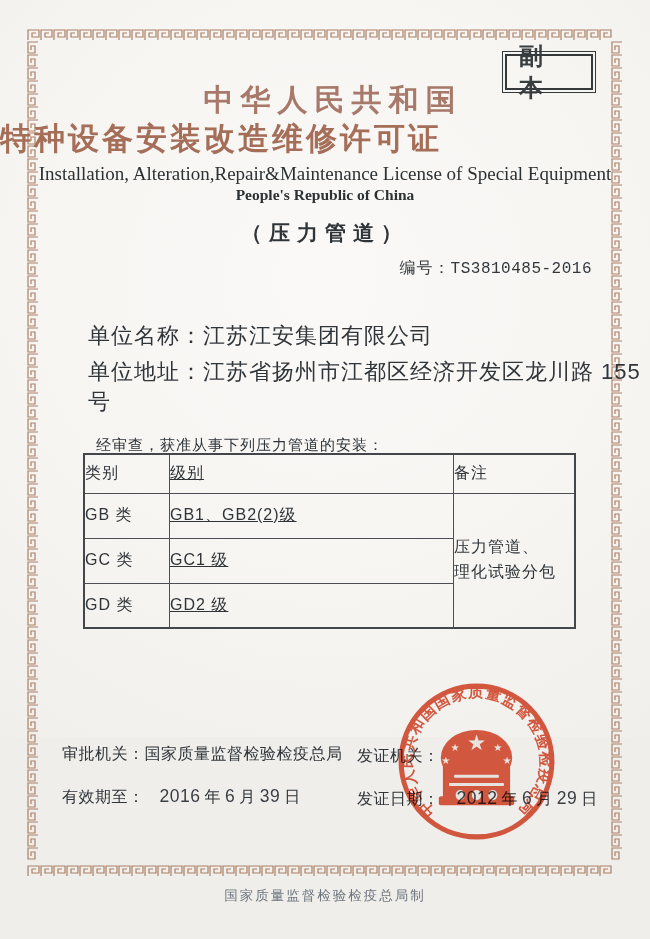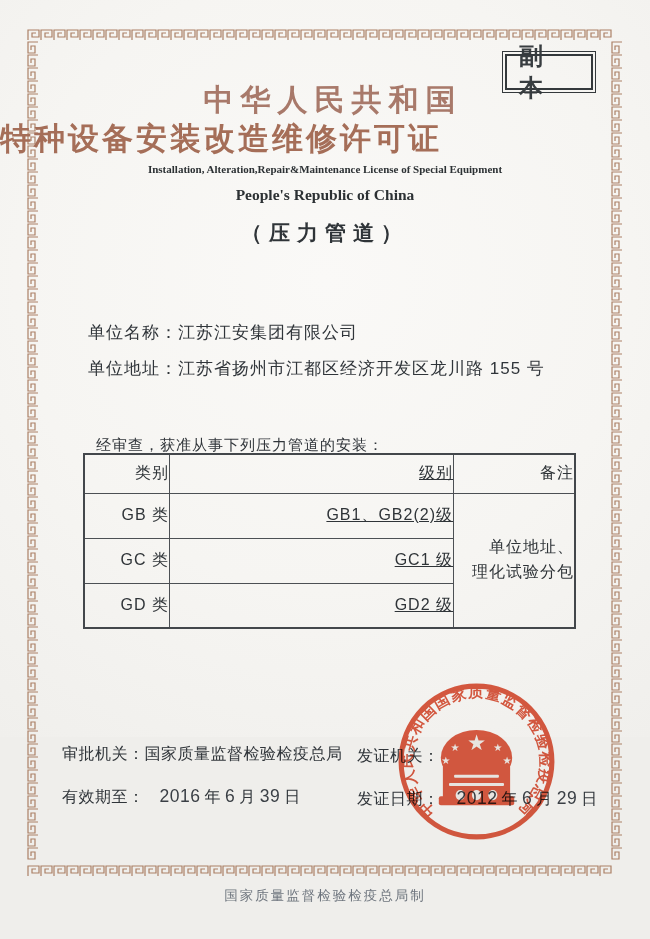--- a/index.html
+++ b/index.html
@@ -26,53 +26,53 @@
     top:80px;left:8px;width:100%;text-align:center;
     font-size:30px;font-weight:bold;color:#a8796a;letter-spacing:7px;
   }
   .title-cn2{
     top:118px;left:0;width:100%;text-align:left;
     font-size:31px;font-weight:bold;color:#a56e58;letter-spacing:3px;
   }
   .title-en1{
     top:163px;left:0;width:100%;text-align:center;
     font-family:"Liberation Serif","DejaVu Serif",serif;
-    font-size:11px;font-weight:bold;color:#2c3134;
+    font-size:19px;font-weight:normal;color:#2c3134;
   }
   .title-en2{
     top:186px;left:0;width:100%;text-align:center;
     font-family:"Liberation Serif","DejaVu Serif",serif;
     font-size:15.5px;font-weight:bold;color:#2c3134;
   }
   .scope{
     top:219px;left:0;width:100%;text-align:center;
     font-size:21px;font-weight:600;color:#2f3438;letter-spacing:7px;
   }
   .license-no{
     top:258px;right:58px;font-size:16px;color:#33383d;letter-spacing:1px;
   }
   .license-no .num{
     font-family:"Liberation Mono","DejaVu Sans Mono",monospace;
     font-size:16px;letter-spacing:.5px;
   }
   
-  .field-row{left:88px;font-size:17px;color:#30353a;letter-spacing:1px;}
+  .field-row{left:88px;font-size:22px;color:#30353a;letter-spacing:1px;}
   .field-name{top:321px;}
   .field-addr{top:357px;}
   .approval-note{
     top:436px;left:96px;font-size:15px;color:#30353a;letter-spacing:1px;
   }
   
   table.lic{
     position:absolute;top:453px;left:83px;width:487px;
     border-collapse:collapse;table-layout:fixed;
     font-size:16px;color:#2f3438;
   }
   table.lic th,table.lic td{
-    border:1.5px solid #4c5054;text-align:right;vertical-align:middle;
+    border:1.5px solid #4c5054;text-align:left;vertical-align:middle;
     font-weight:normal;letter-spacing:1px;padding:0;
   }
   table.lic{border:2px solid #43474b;}
   th.col-cat,td.col-cat{width:84px;}
   th.col-lvl,td.col-lvl{width:283px;text-decoration:underline;}
   th.col-rmk,td.col-rmk{width:120px;}
   tr.hdr{height:39px;}
   tr.data{height:45px;}
   td.remark{line-height:1.55;font-size:16px;text-align:left;padding-left:12px;}
   
@@ -113,20 +113,23 @@
   <div class="abs copy-badge">
     <span>副 本</span>
   </div>
 
   <div class="abs title-cn1">中华人民共和国</div>
   <div class="abs title-cn2">特种设备安装改造维修许可证</div>
   <div class="abs title-en1">Installation, Alteration,Repair&amp;Maintenance License of Special Equipment</div>
   <div class="abs scope">（压力管道）</div>
   <div class="abs title-en2">People's Republic of China</div>
 
+  <div class="abs license-no">
+    <span>编号：</span><span class="num">TS3810485-2016</span>
+  </div>
 
   <div class="abs field-row field-name">
     <span>单位名称：</span><span>江苏江安集团有限公司</span>
   </div>
   <div class="abs field-row field-addr">
     <span>单位地址：</span><span>江苏省扬州市江都区经济开发区龙川路 155 号</span>
   </div>
 
   <div class="abs approval-note">经审查，获准从事下列压力管道的安装：</div>
 
@@ -134,21 +137,21 @@
     <tbody>
         <tr class="hdr">
       <th class="col-cat">类别</th>
       <th class="col-lvl">级别</th>
       <th class="col-rmk">备注</th>
     </tr>
     <tr class="data">
       <td class="col-cat">GB 类</td>
       <td class="col-lvl">GB1、GB2(2)级</td>
       <td class="col-rmk remark" rowspan="3">
-        <span>单位地址、</span><br>
+        <span>压力管道、</span><br>
         <span>理化试验分包</span>
       </td>
     </tr>
     <tr class="data">
       <td class="col-cat">GC 类</td>
       <td class="col-lvl">GC1 级</td>
     </tr>
     <tr class="data">
       <td class="col-cat">GD 类</td>
       <td class="col-lvl">GD2 级</td>

